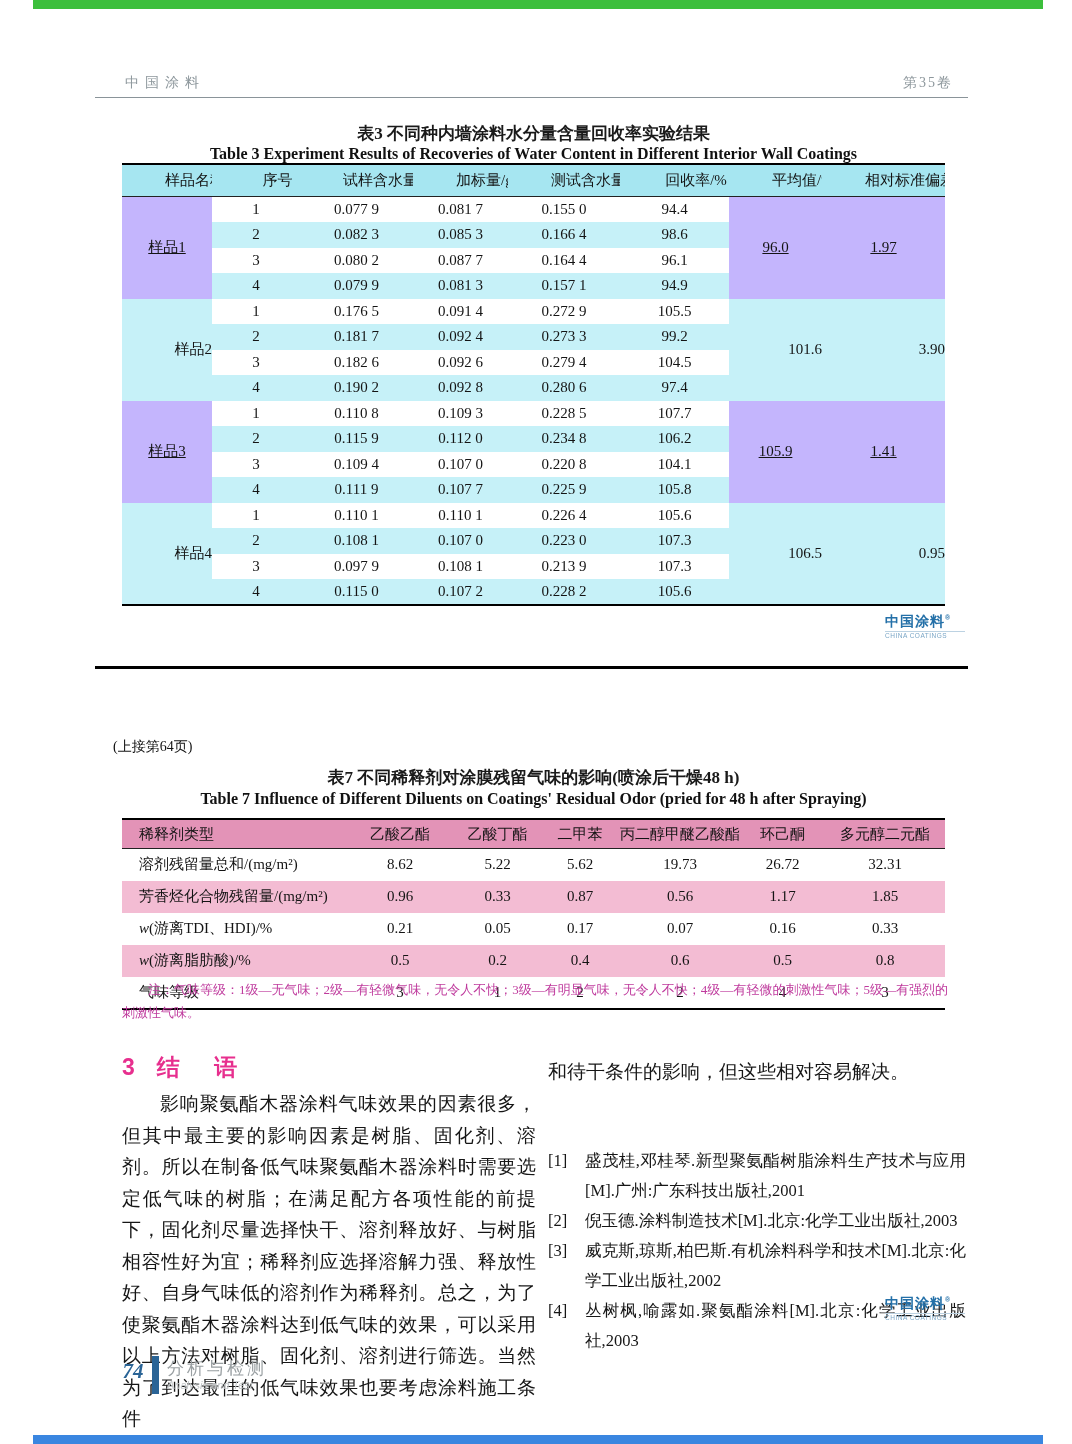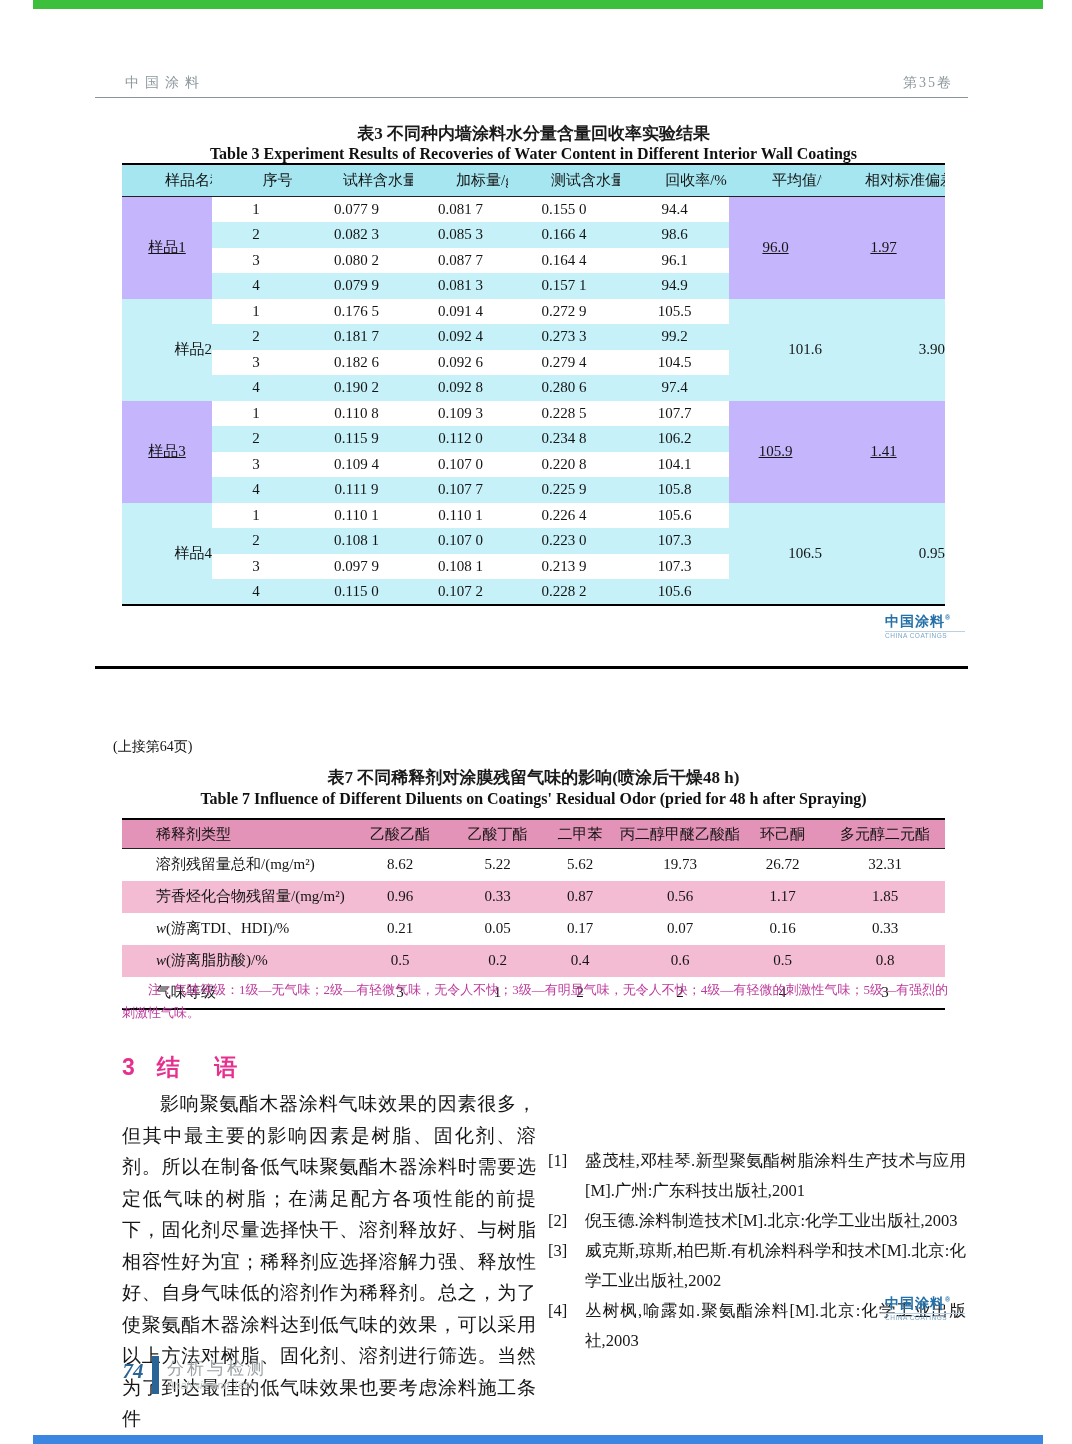--- a/index.html
+++ b/index.html
@@ -30,21 +30,21 @@
   .table3 tbody tr{height:25.5px;}
   .z-on{background:var(--accent-cyan-row,#c6f1f8);}
   .z-off{background:#ffffff;}
   .blk-on{background:var(--accent-cyan-row,#c6f1f8);text-align:right;}
   .blk-off{background:#c4b5fd;text-decoration:underline;}
 
   
   .table7{left:122px;top:818px;width:823px;font-size:15px;border-top:2.5px solid #000;border-bottom:2.5px solid #000;}
   .table7 thead th{height:28px;background:var(--accent-pink-header,#e393b7);border-bottom:1.5px solid #222;font-size:15px;}
   .table7 tbody tr{height:32px;}
-  .table7 .lbl{text-align:left;padding-left:34px;}
+  .table7 .lbl{text-align:left;padding-left:17px;}
   .p-on{background:var(--accent-pink-row,#f3bcd3);}
   .p-off{background:#ffffff;}
 
   .t7-note{left:122px;top:978px;width:826px;font-size:13px;line-height:23px;color:var(--note-magenta,#bf3a9d);
            text-indent:2em;text-align:justify;}
 
   
   .logo{width:80px;text-align:left;font-family:"Liberation Sans","DejaVu Sans",sans-serif;line-height:1;}
   .logo-cn{color:var(--logo-blue,#2470a8);font-weight:700;font-size:14px;letter-spacing:1px;}
   .logo-cn .reg{font-size:7px;vertical-align:super;}
@@ -325,20 +325,21 @@
       </tbody>
   </table>
 
   <div class="abs t7-note">注：气味等级：1级—无气味；2级—有轻微气味，无令人不快；3级—有明显气味，无令人不快；4级—有轻微的刺激性气味；5级—有强烈的刺激性气味。</div>
 
   <div class="abs section-heading">
     <span class="num">3</span><span class="ttl">结 语</span>
   </div>
 
   <div class="abs para-left">影响聚氨酯木器涂料气味效果的因素很多，但其中最主要的影响因素是树脂、固化剂、溶剂。所以在制备低气味聚氨酯木器涂料时需要选定低气味的树脂；在满足配方各项性能的前提下，固化剂尽量选择快干、溶剂释放好、与树脂相容性好为宜；稀释剂应选择溶解力强、释放性好、自身气味低的溶剂作为稀释剂。总之，为了使聚氨酯木器涂料达到低气味的效果，可以采用以上方法对树脂、固化剂、溶剂进行筛选。当然为了到达最佳的低气味效果也要考虑涂料施工条件</div>
+  <div class="abs para-right">和待干条件的影响，但这些相对容易解决。</div>
 
   <div class="abs refs" id="refs">
       <div class="ref-item"><span class="ref-num">[1]</span><span class="ref-text">盛茂桂,邓桂琴.新型聚氨酯树脂涂料生产技术与应用[M].广州:广东科技出版社,2001</span></div>
       <div class="ref-item"><span class="ref-num">[2]</span><span class="ref-text">倪玉德.涂料制造技术[M].北京:化学工业出版社,2003</span></div>
       <div class="ref-item"><span class="ref-num">[3]</span><span class="ref-text">威克斯,琼斯,柏巴斯.有机涂料科学和技术[M].北京:化学工业出版社,2002</span></div>
       <div class="ref-item"><span class="ref-num">[4]</span><span class="ref-text">丛树枫,喻露如.聚氨酯涂料[M].北京:化学工业出版社,2003</span></div>
     </div>
 
   <div class="abs logo logo2">
     <div class="logo-cn"><span>中国涂料</span><span class="reg">®</span></div>

